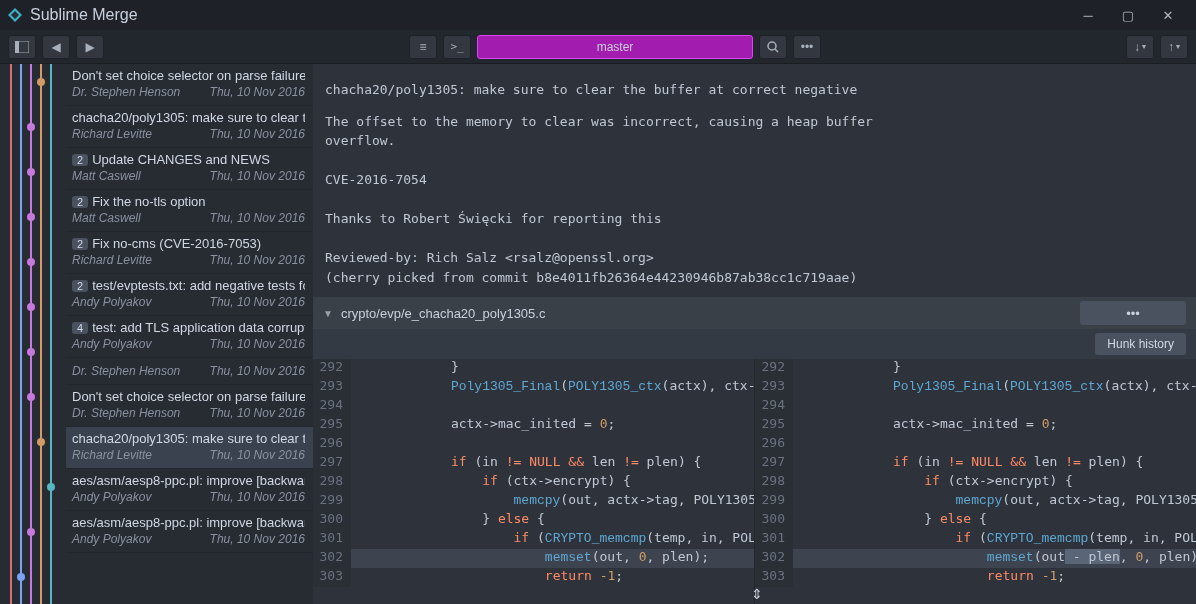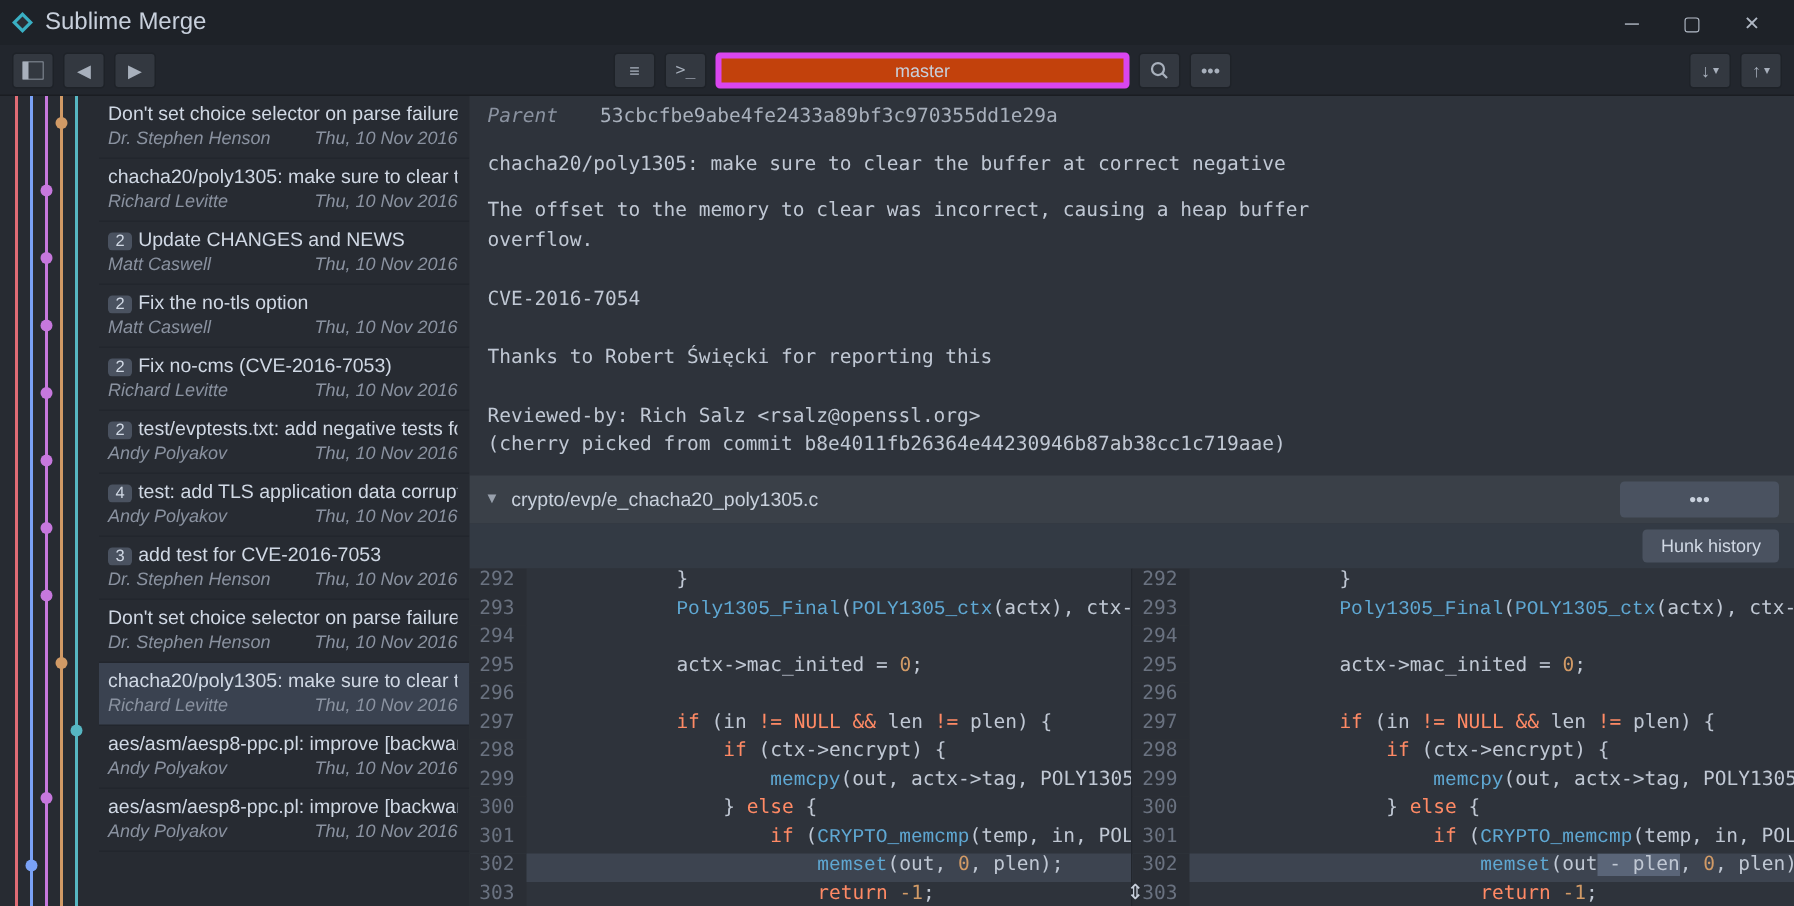--- a/index.html
+++ b/index.html
@@ -50,22 +50,22 @@
   display: flex;
   align-items: center;
   justify-content: center;
   color: #a8b0bc;
   font-size: 12px;
 }
 .branch-box {
   flex: 0 0 auto;
   width: 276px;
   height: 24px;
-  background: #c2410c;
-  border: 4px solid #d946ef;
+  background: #a21caf;
+  border: 1px solid #d946ef;
   border-radius: 3px;
   display: flex;
   align-items: center;
   justify-content: center;
   color: #c8d0dc;
   font-size: 12px;
 }
 .toolbar .tspacer { flex: 1; }
 .main {
   display: flex;
@@ -336,21 +336,20 @@
         </div>
       </div>
       <div class="commit">
         <div class="subject"><span class="badge">4</span>test: add TLS application data corruptio</div>
         <div class="meta">
           <span>Andy Polyakov</span>
           <span>Thu, 10 Nov 2016</span>
         </div>
       </div>
       <div class="commit">
-        <div class="subject"><span class="badge">3</span>add test for CVE-2016-7053</div>
         <div class="meta">
           <span>Dr. Stephen Henson</span>
           <span>Thu, 10 Nov 2016</span>
         </div>
       </div>
       <div class="commit">
         <div class="subject">Don't set choice selector on parse failure.</div>
         <div class="meta">
           <span>Dr. Stephen Henson</span>
           <span>Thu, 10 Nov 2016</span>
@@ -373,24 +372,20 @@
       <div class="commit">
         <div class="subject">aes/asm/aesp8-ppc.pl: improve [backward]</div>
         <div class="meta">
           <span>Andy Polyakov</span>
           <span>Thu, 10 Nov 2016</span>
         </div>
       </div>
     </div>
   <div class="detail">
     <div class="msgarea">
-      <div class="parentrow">
-        <span>Parent</span>
-        <span class="hash">53cbcfbe9abe4fe2433a89bf3c970355dd1e29a</span>
-      </div>
       <p>chacha20/poly1305: make sure to clear the buffer at correct negative</p>
       <p>The offset to the memory to clear was incorrect, causing a heap buffer
 overflow.
 
 CVE-2016-7054
 
 Thanks to Robert Święcki for reporting this
 
 Reviewed-by: Rich Salz &lt;rsalz@openssl.org&gt;
 (cherry picked from commit b8e4011fb26364e44230946b87ab38cc1c719aae)</p>

